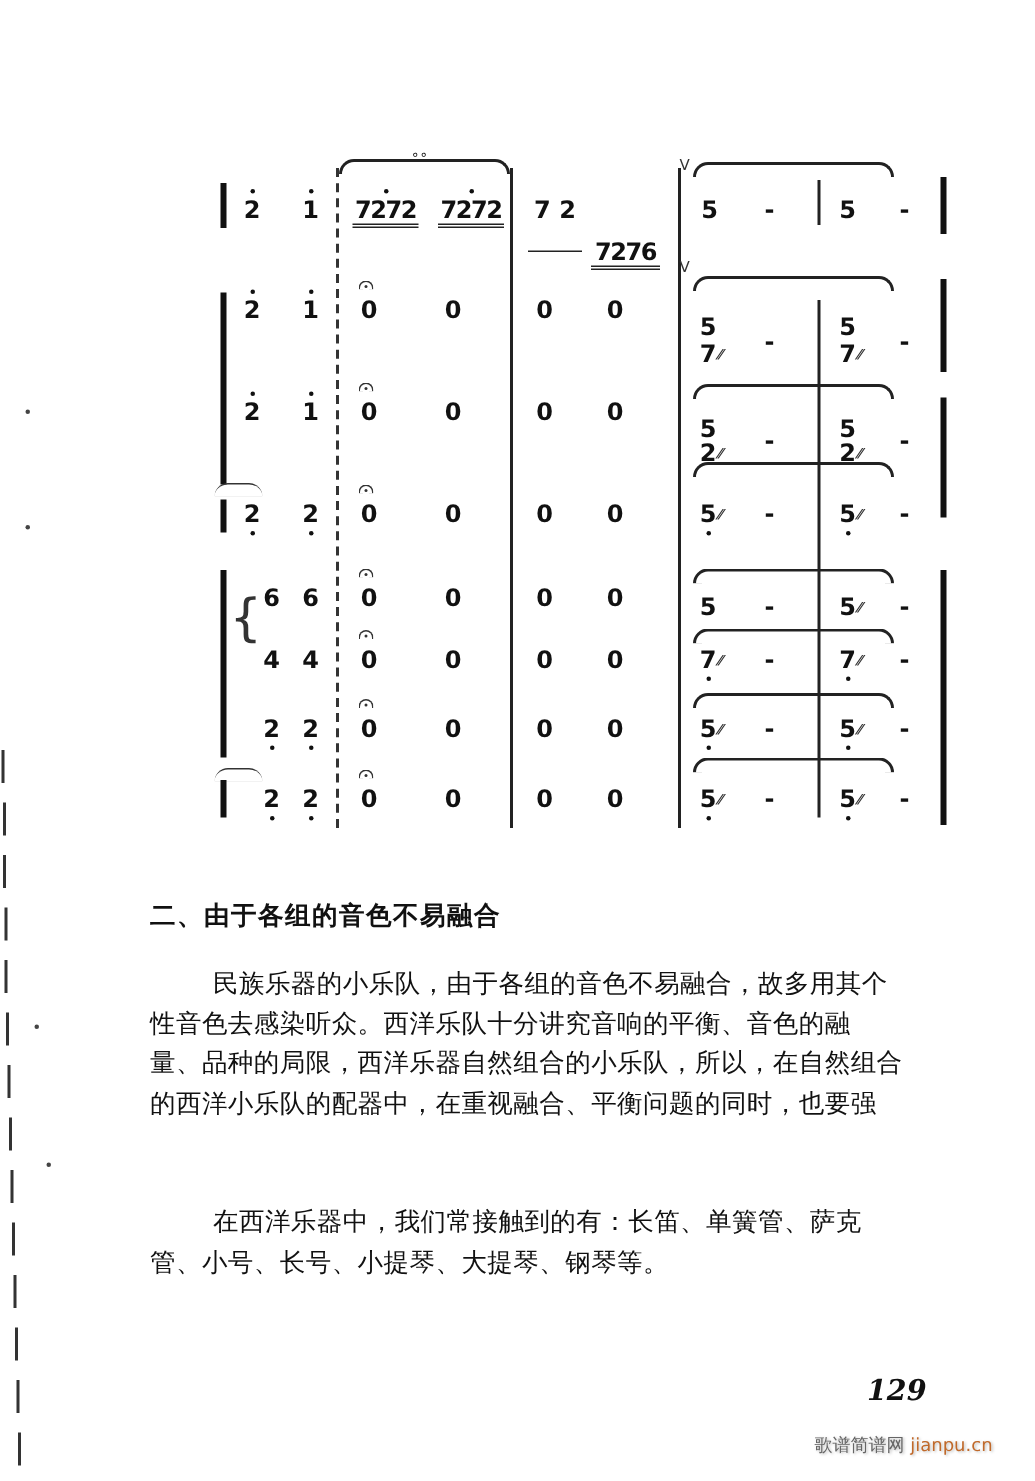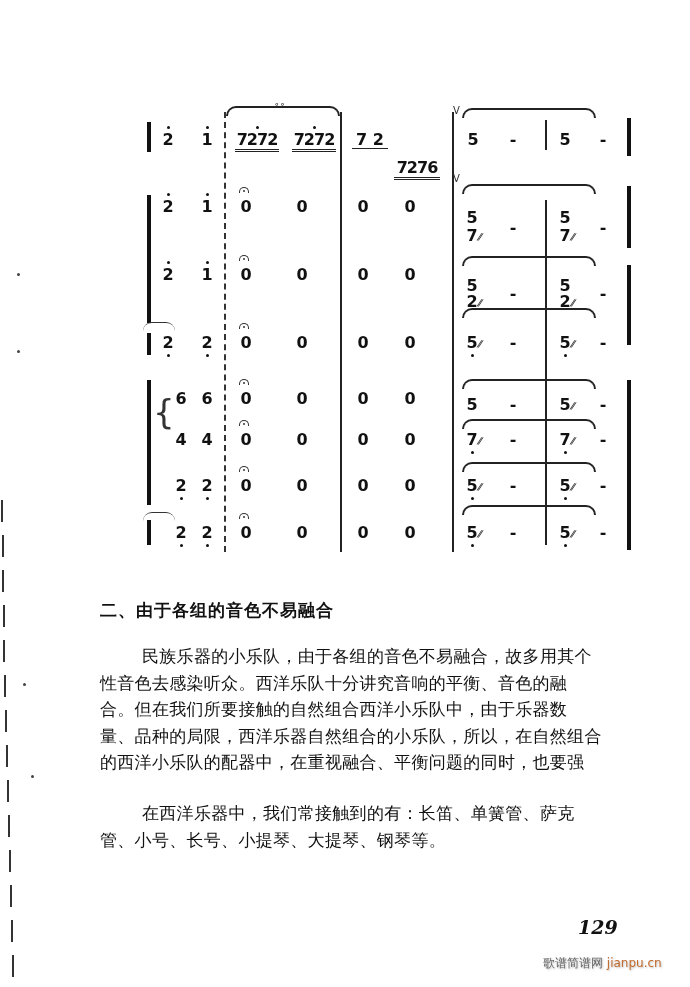--- a/index.html
+++ b/index.html
@@ -19,21 +19,21 @@
     font-size:16px; line-height:16px; width:22px; text-align:center; color:#111;
   }
   .dot-above::before {
     content:""; position:absolute; left:50%; top:-6px; width:3px; height:3px; margin-left:-1px;
     background:#111; border-radius:50%;
   }
   .dot-below::after {
     content:""; position:absolute; left:50%; bottom:-6px; width:3px; height:3px; margin-left:-1px;
     background:#111; border-radius:50%;
   }
-  .underline { border-bottom:1.5px solid #222; padding-bottom:0; }
+  .underline { border-bottom:1.5px solid #222; padding-bottom:19px; }
   .underline2 { border-bottom:3px double #222; padding-bottom:1px; }
   .fermata {
     position:absolute; width:8px; height:5px; border:1.5px solid #333; border-bottom:none;
     border-radius:6px 6px 0 0;
   }
   .fermata::after {
     content:""; position:absolute; left:3px; top:2px; width:2px; height:2px; background:#333; border-radius:50%;
   }
   .trem {
     position:absolute; font-size:9px; font-weight:bold; color:#333; transform:skewX(-20deg);
@@ -227,26 +227,25 @@
     <span class="note dot-below" style="left:554px;top:525px;">5</span>
     <span class="trem" style="left:571px;top:529px;">⫽</span>
     <span class="note" style="left:592px;top:525px;">-</span>
   </div>
 
   <div class="heading">二、由于各组的音色不易融合</div>
 
   <div class="para" style="top:643px;">
     <span class="line indent">民族乐器的小乐队，由于各组的音色不易融合，故多用其个</span>
     <span class="line">性音色去感染听众。西洋乐队十分讲究音响的平衡、音色的融</span>
-    <span class="line">合。但在我们所要接触的自然组合西洋小乐队中，由于乐器数</span>
     <span class="line">量、品种的局限，西洋乐器自然组合的小乐队，所以，在自然组合</span>
     <span class="line">的西洋小乐队的配器中，在重视融合、平衡问题的同时，也要强</span>
   </div>
 
-  <div class="para" style="top:802px;font-family:Liberation Mono, monospace;">
+  <div class="para" style="top:802px;">
     <span class="line indent">在西洋乐器中，我们常接触到的有：长笛、单簧管、萨克</span>
     <span class="line">管、小号、长号、小提琴、大提琴、钢琴等。</span>
   </div>
 
 
   <div class="page-number">129</div>
 
   <div class="watermark">
     <span>歌谱简谱网</span>
     <span class="domain">jianpu.cn</span>

